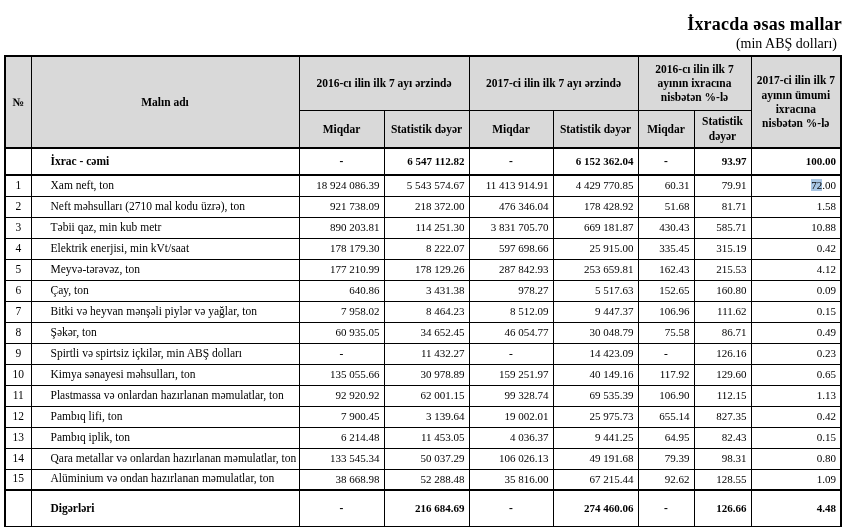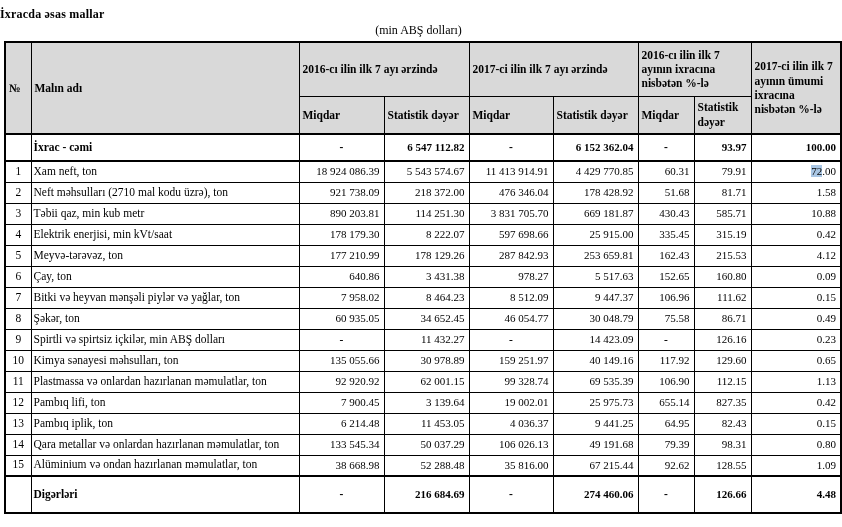--- a/index.html
+++ b/index.html
@@ -2,38 +2,38 @@
 <html style="--header-bg: #d9d9d9; --selection: #a9c6e4; --border: #000000;"><head>
 <meta charset="utf-8">
 <style>
   :root { --header-bg:#d9d9d9; --selection:#a9c6e4; --border:#000000; }
   * { box-sizing: border-box; }
   html,body { margin:0; padding:0; }
   body {
     width:842px; height:527px; background:#ffffff; color:#000;
     font-family:"Liberation Serif", serif; overflow:hidden;
   }
-  .title { text-align:left; font-weight:bold; font-size:12px; margin:7px 0 1px 0; letter-spacing:0.2px; }
-  .unit-note { text-align:center; font-size:12px; margin:0 5px 3px 0; }
+  .title { text-align:right; font-weight:bold; font-size:18px; margin:14px 0 1px 0; letter-spacing:0.2px; }
+  .unit-note { text-align:right; font-size:14px; margin:0 5px 3px 0; }
   table.main {
     border-collapse:collapse; table-layout:fixed;
     width:836px; margin-left:4px; border:2px solid var(--border);
   }
   th, td { border:1px solid var(--border); overflow:hidden; }
   thead th {
     background:var(--header-bg); font-weight:bold; font-size:11.5px;
-    text-align:left; vertical-align:middle; padding:2px 3px; line-height:1.25;
+    text-align:center; vertical-align:middle; padding:2px 3px; line-height:1.25;
   }
   thead tr.group-row { height:54px; }
   thead tr.sub-row { height:38px; }
   thead { border-bottom:2px solid var(--border); }
   tbody td { font-size:11.5px; padding:1px 5px; height:21px; vertical-align:middle; line-height:1.2; }
   td.num { text-align:right; font-size:11px; padding-right:4px; white-space:nowrap; }
   td.ctr { text-align:center; }
-  td.name { text-align:left; padding-left:2px; white-space:nowrap; }
+  td.name { text-align:left; padding-left:19px; white-space:nowrap; }
   tr.total-row td { font-weight:bold; border-top:2px solid var(--border); border-bottom:2px solid var(--border); height:27px; }
   tr.others-row td { font-weight:bold; border-top:2px solid var(--border); height:37px; }
   .sel { background:var(--selection); }
 </style>
 </head>
 <body>
 
 <div>
   <div class="title">İxracda əsas mallar</div>
   <div class="unit-note">(min ABŞ dolları)</div>

